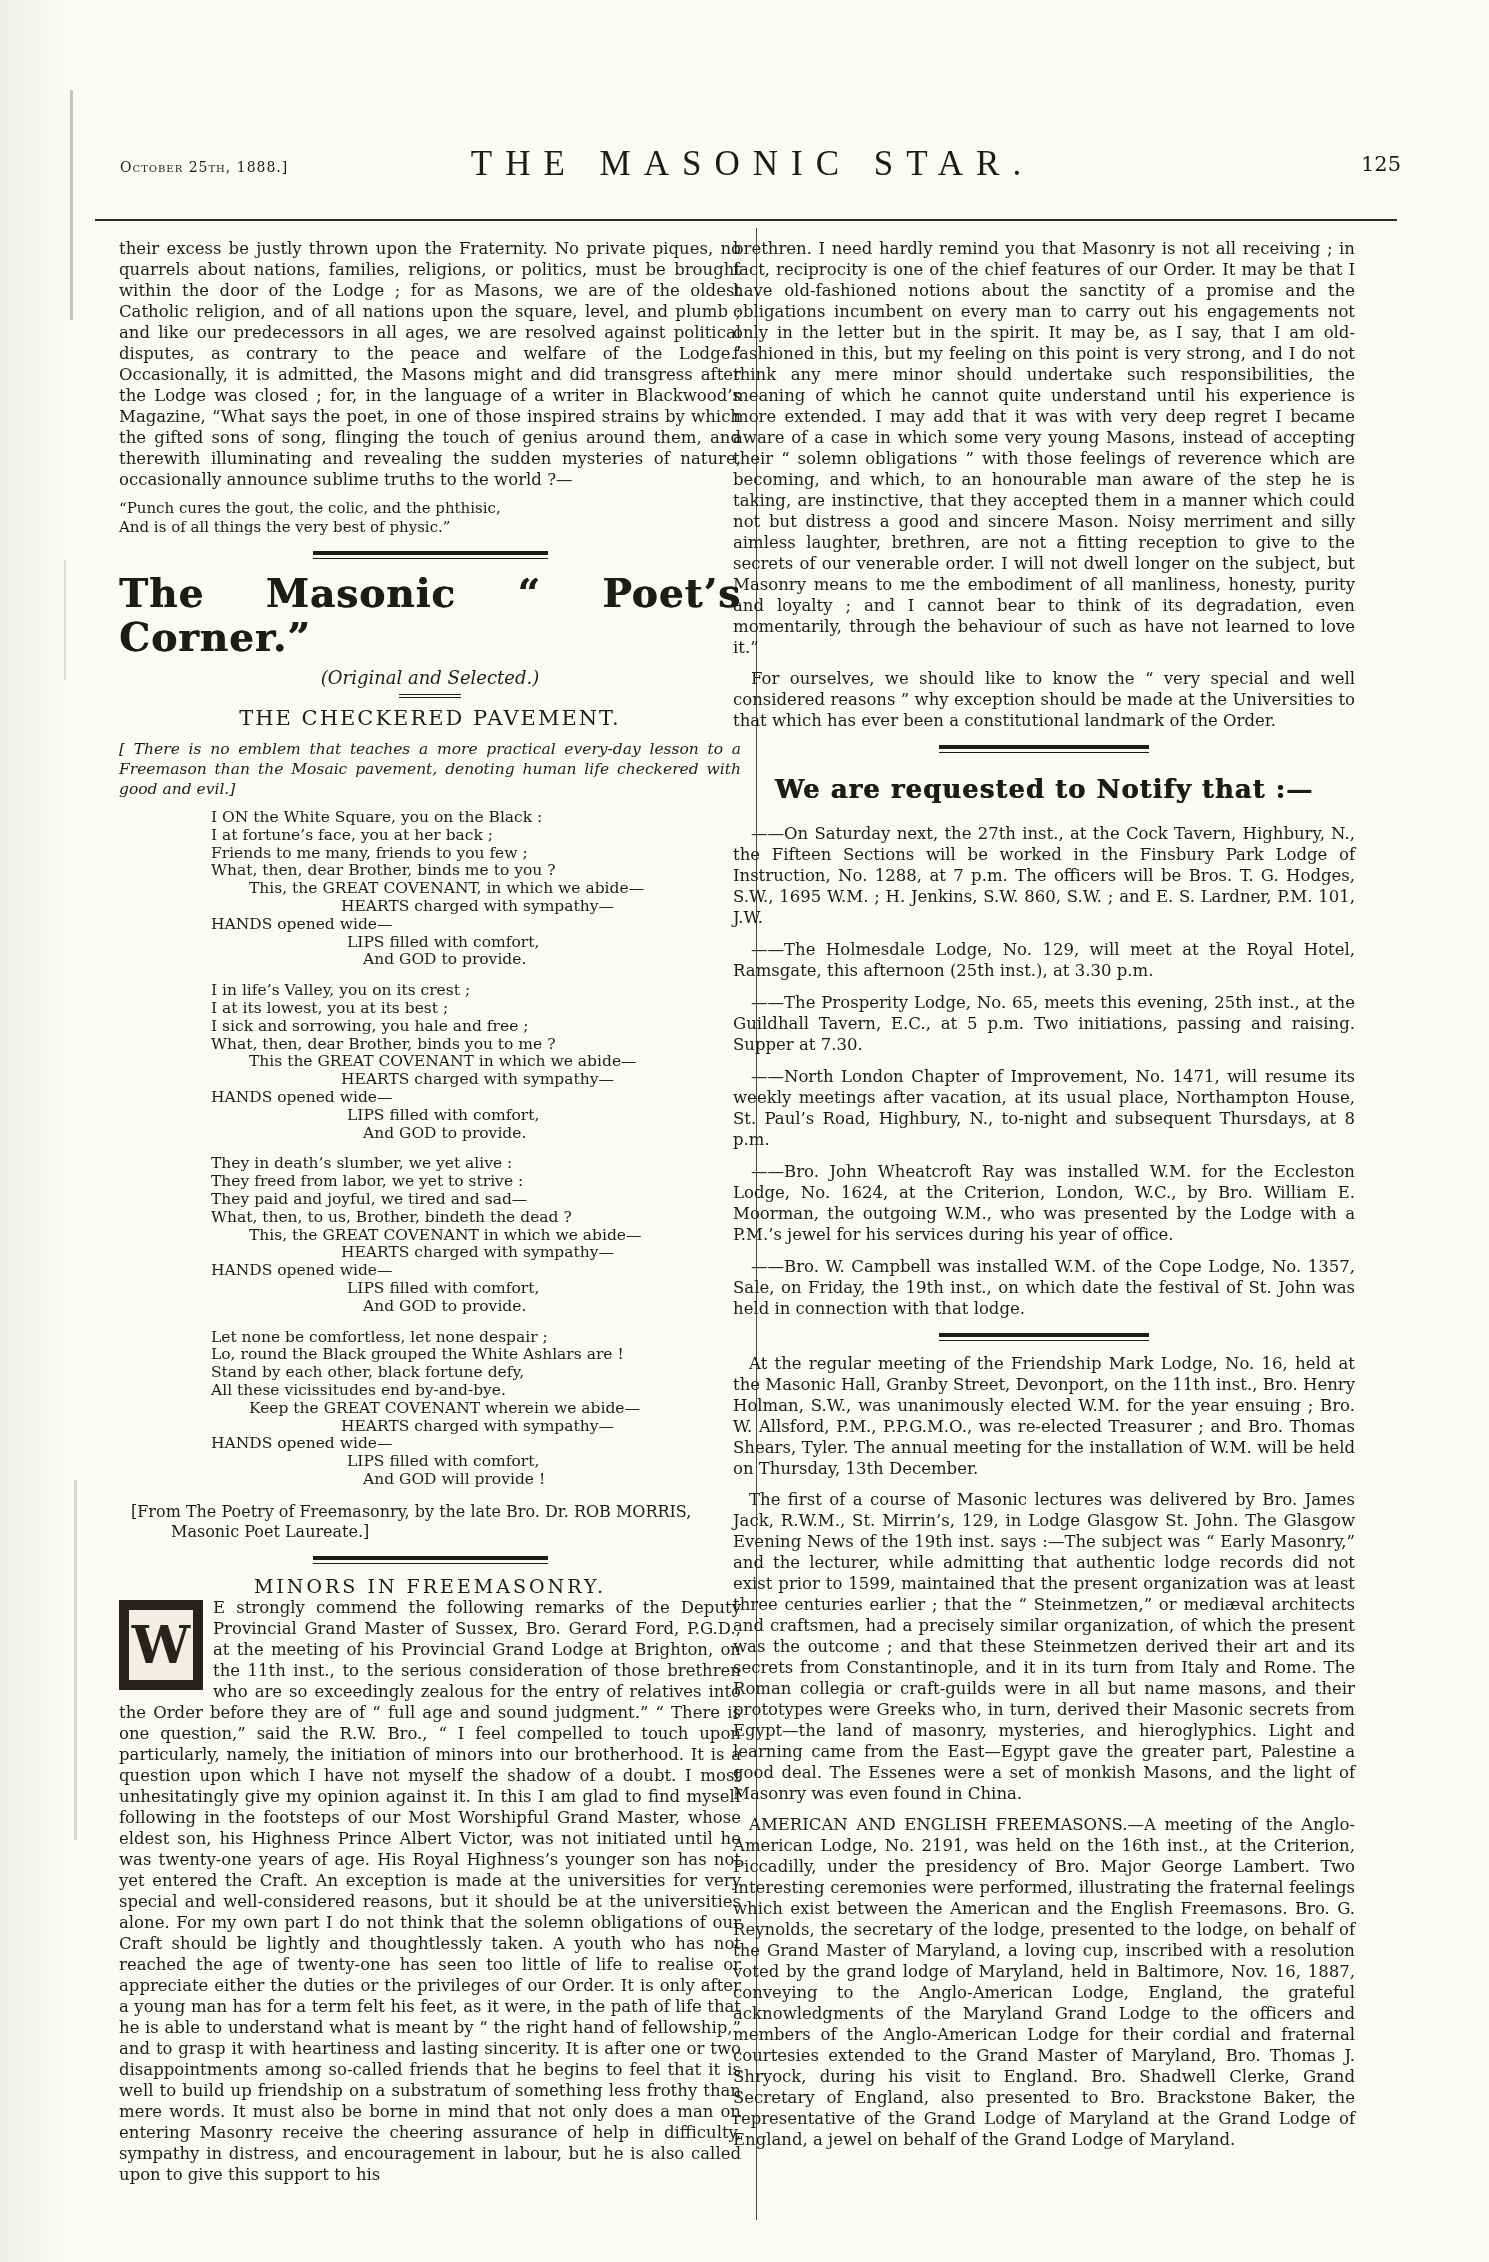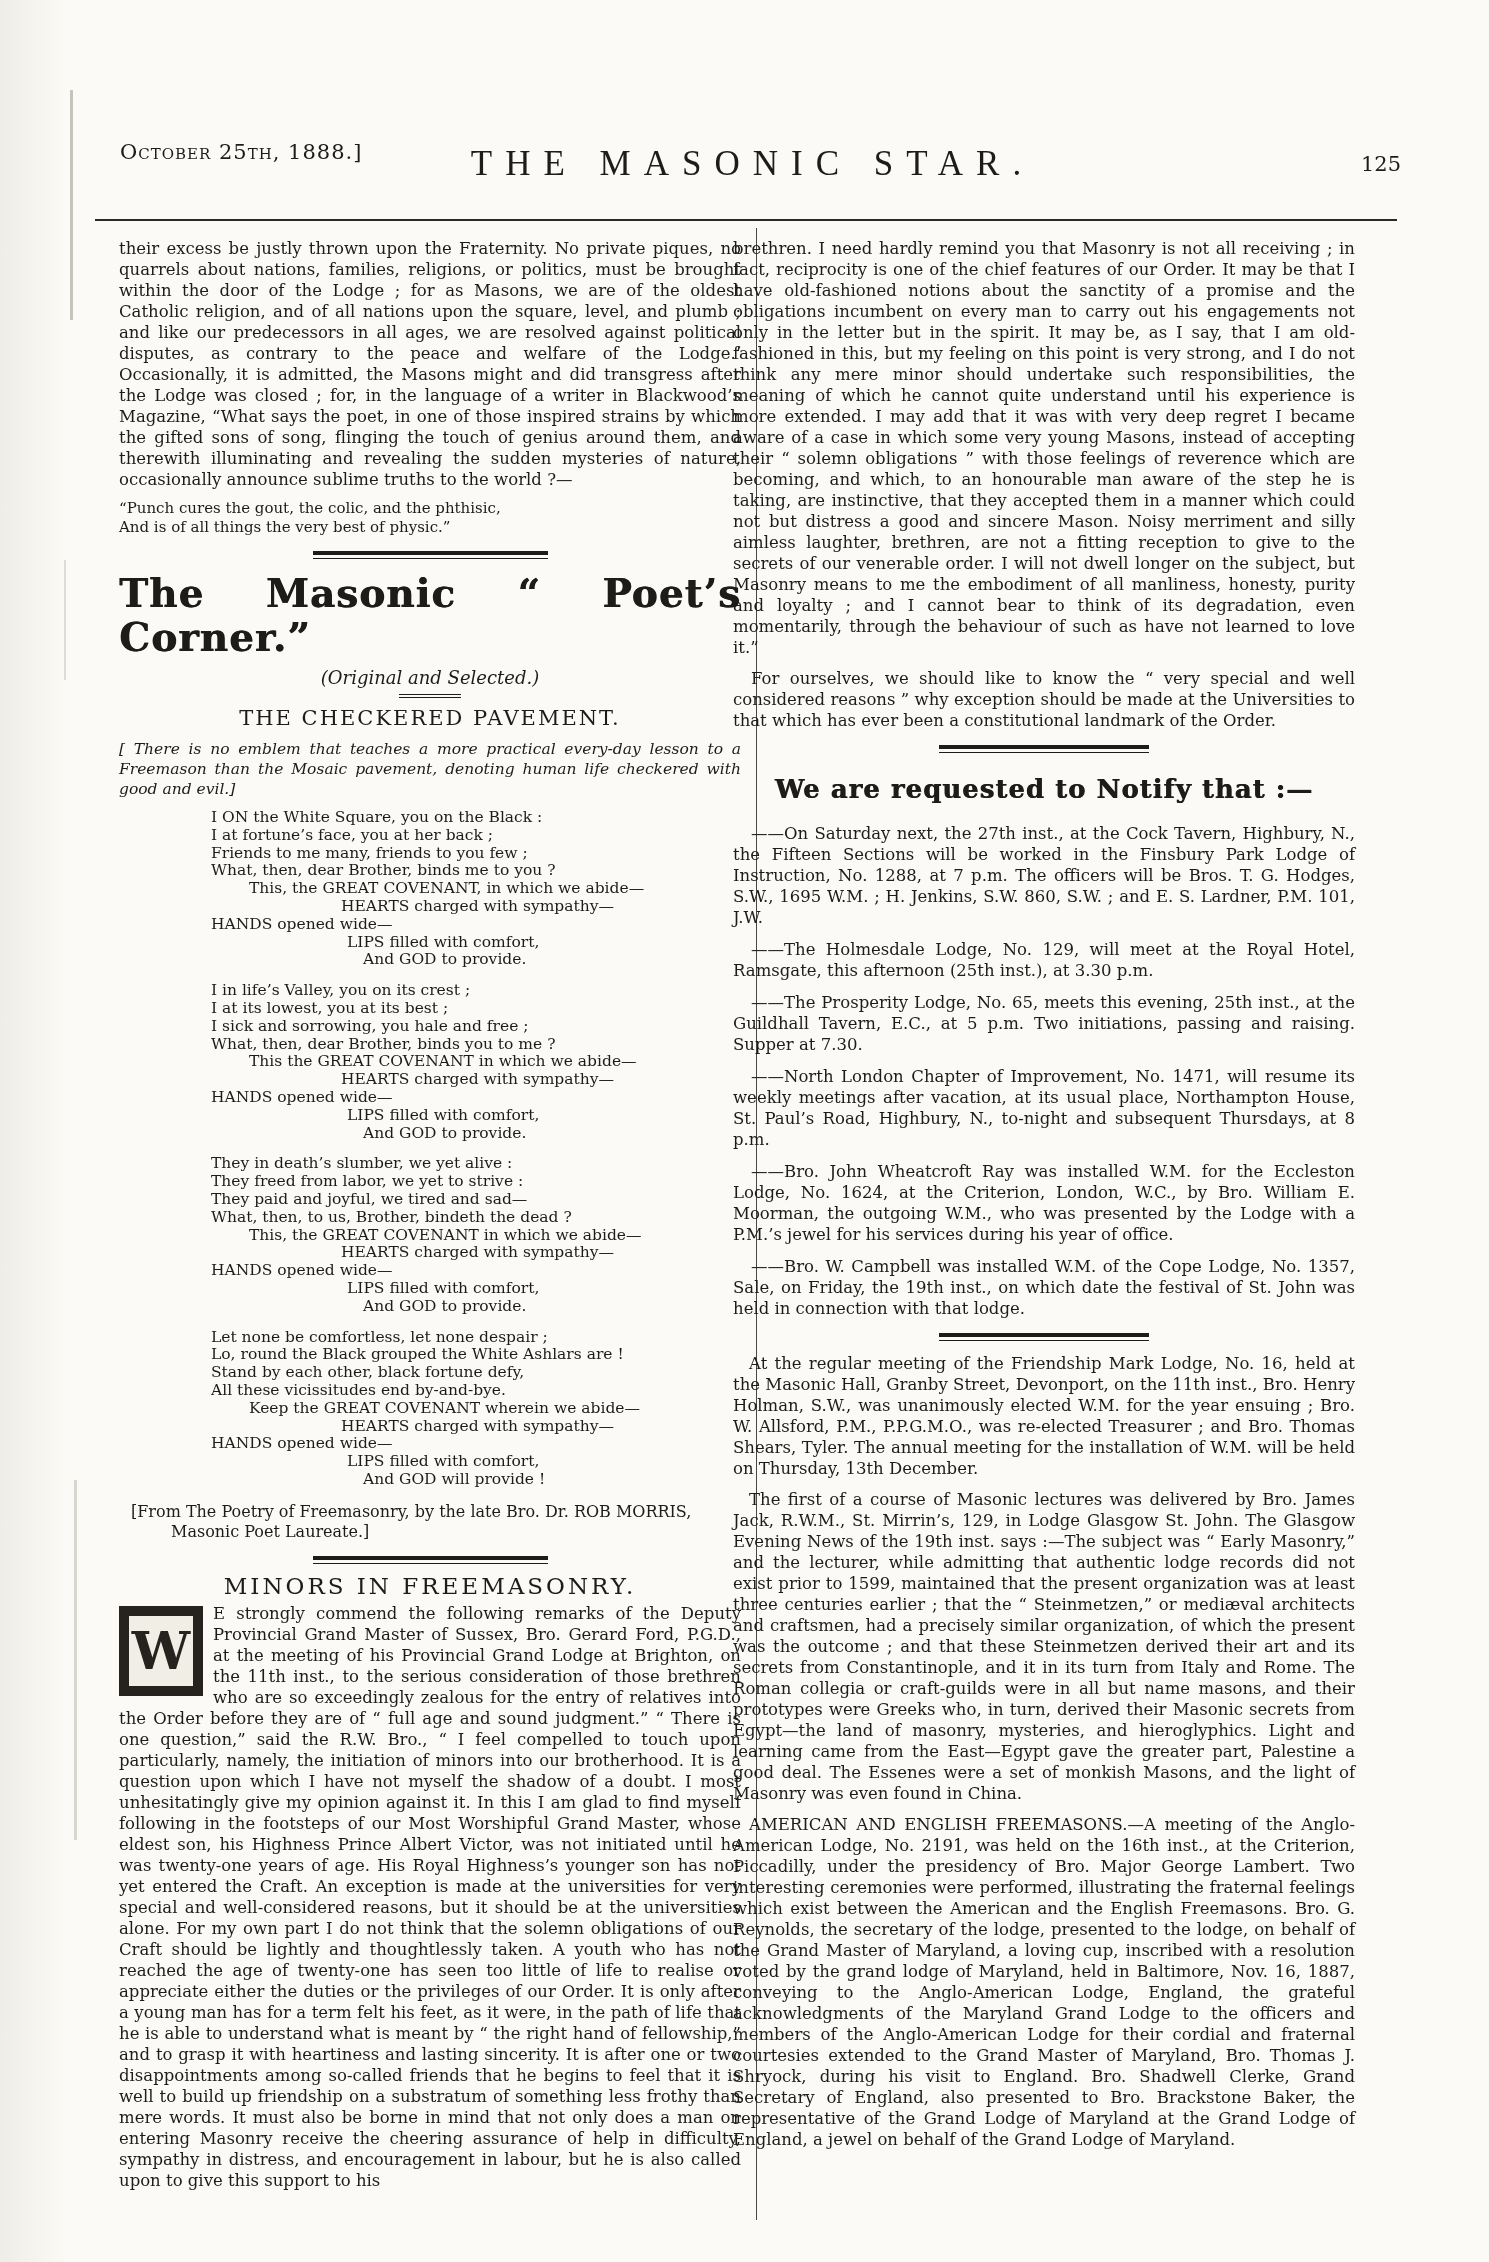--- a/index.html
+++ b/index.html
@@ -10,21 +10,21 @@
     font-family:"DejaVu Serif", serif;
     color:#1d1c1a;
     overflow:hidden;
   }
   
   .scan-edge{position:absolute;left:0;top:0;bottom:0;width:95px;
     background:linear-gradient(90deg,#efede7 0%,#fbfaf6 70%);}
   .scan-mark{position:absolute;background:#9a958a;opacity:.55;}
 
   
-  .masthead-date{position:absolute;left:120px;top:140px;font-size:21px;font-variant:small-caps;letter-spacing:1px;}
+  .masthead-date{position:absolute;left:120px;top:159px;font-size:14px;font-variant:small-caps;letter-spacing:1px;}
   .masthead-title{position:absolute;left:8px;top:144px;width:100%;text-align:center;
     font-family:"Liberation Serif", serif;font-size:35px;letter-spacing:13px;font-weight:500;}
   .masthead-page{position:absolute;right:88px;top:152px;font-size:21px;text-align:center;}
   .head-rule{position:absolute;left:95px;top:219px;width:1302px;border-top:2px solid #2a2926;}
   .col-divider{position:absolute;left:756px;top:228px;height:1992px;width:1px;background:#4a4742;}
 
   
   .col{position:absolute;top:238px;width:622px;font-size:16.5px;line-height:21px;text-align:justify;}
   .col-left{left:119px;}
   .col-right{left:733px;}
@@ -50,21 +50,21 @@
   .stanza{margin-bottom:13px;}
   .pl{margin-left:92px;}
   .pl.ind-this{margin-left:130px;}
   .pl.ind-hearts{margin-left:222px;}
   .pl.ind-hands{}
   .pl.ind-lips{margin-left:228px;}
   .pl.ind-god{margin-left:244px;}
   .poem-attrib{font-size:16px;line-height:20px;margin:4px 0 2px 0;padding-left:52px;text-indent:-40px;text-align:left;}
 
   
-  .article-heading{text-align:center;font-size:23px;letter-spacing:3px;margin:4px 0 6px 0;font-weight:normal;}
+  .article-heading{text-align:center;font-size:19px;letter-spacing:3px;margin:4px 0 0 0;font-weight:normal;}
   .drop-cap-box{
     float:left;width:66px;height:72px;margin:3px 10px 2px 0;
     border:9px solid #26231e;background:#f1eee6;
     display:flex;align-items:center;justify-content:center;
     font-size:52px;font-weight:bold;color:#26231e;line-height:1;
     box-shadow:inset 0 0 0 1px #26231e;
   }
 
   
   .notify-heading{text-align:center;font-size:26px;line-height:40px;margin:16px 0 14px 0;}

